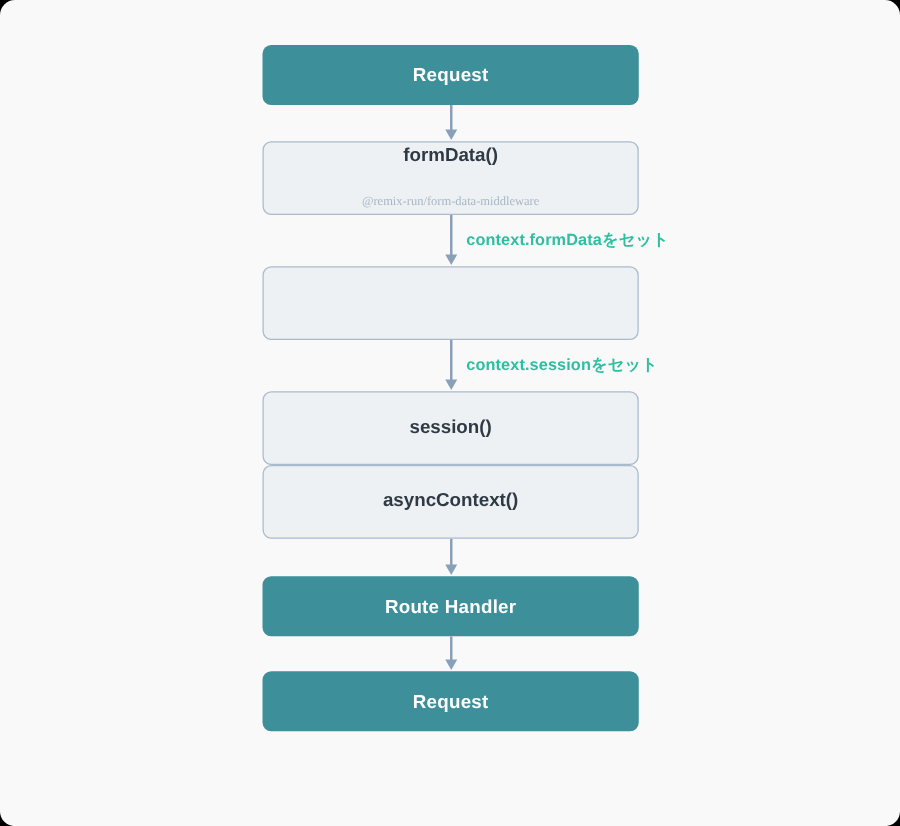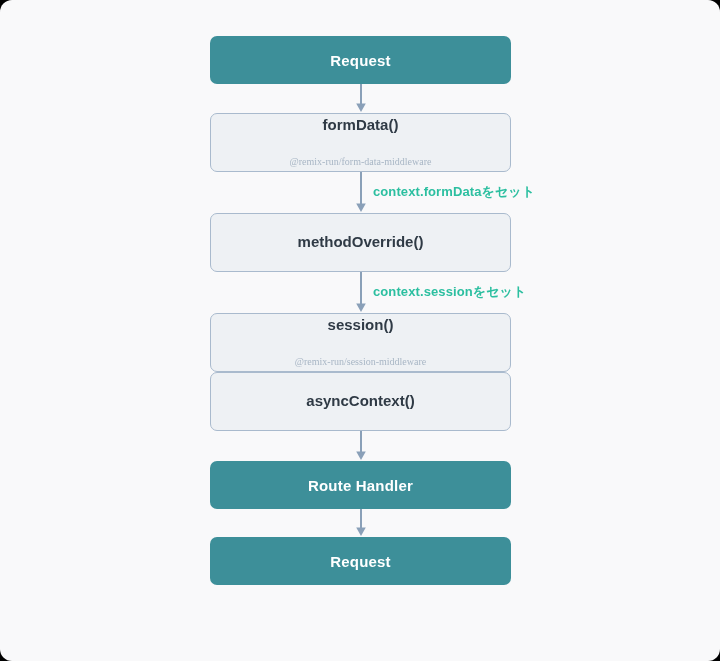--- a/index.html
+++ b/index.html
@@ -117,34 +117,32 @@
 
     <div class="connector">
       <svg class="arrow-svg" width="14" height="41" viewBox="0 0 14 41">
         <line x1="7" y1="0" x2="7" y2="33" stroke="#8aa0b8" stroke-width="2"></line>
         <polygon points="7,40 2.2,31.5 11.8,31.5" fill="#8aa0b8"></polygon>
       </svg>
       <span class="edge-label">context.formDataをセット</span>
     </div>
 
     <div class="node middleware">
-      <div class="node-title">methodOverride()</div>
     </div>
 
     <div class="connector">
       <svg class="arrow-svg" width="14" height="41" viewBox="0 0 14 41">
         <line x1="7" y1="0" x2="7" y2="33" stroke="#8aa0b8" stroke-width="2"></line>
         <polygon points="7,40 2.2,31.5 11.8,31.5" fill="#8aa0b8"></polygon>
       </svg>
       <span class="edge-label">context.sessionをセット</span>
     </div>
 
     <div class="node middleware">
       <div class="node-title">session()</div>
-      <div class="node-subtitle">@remix-run/session-middleware</div>
     </div>
 
 
     <div class="node middleware">
       <div class="node-title">asyncContext()</div>
     </div>
 
     <div class="connector">
       <svg class="arrow-svg" width="14" height="30" viewBox="0 0 14 30">
         <line x1="7" y1="0" x2="7" y2="22" stroke="#8aa0b8" stroke-width="2"></line>

